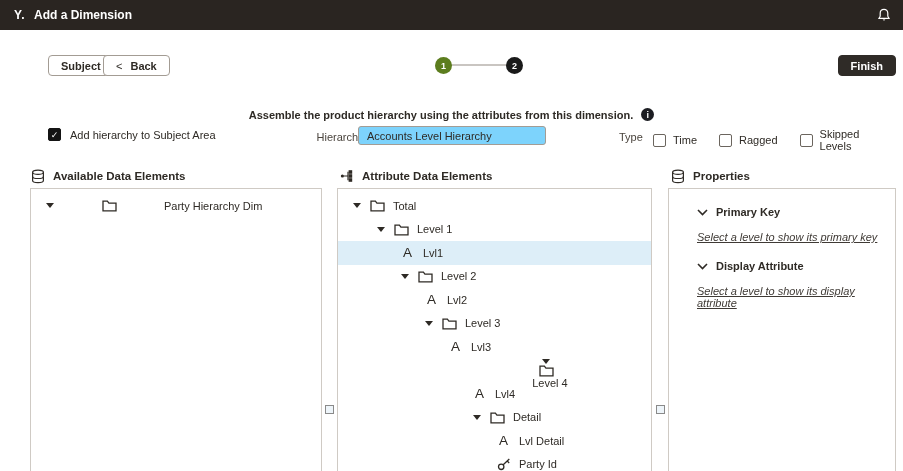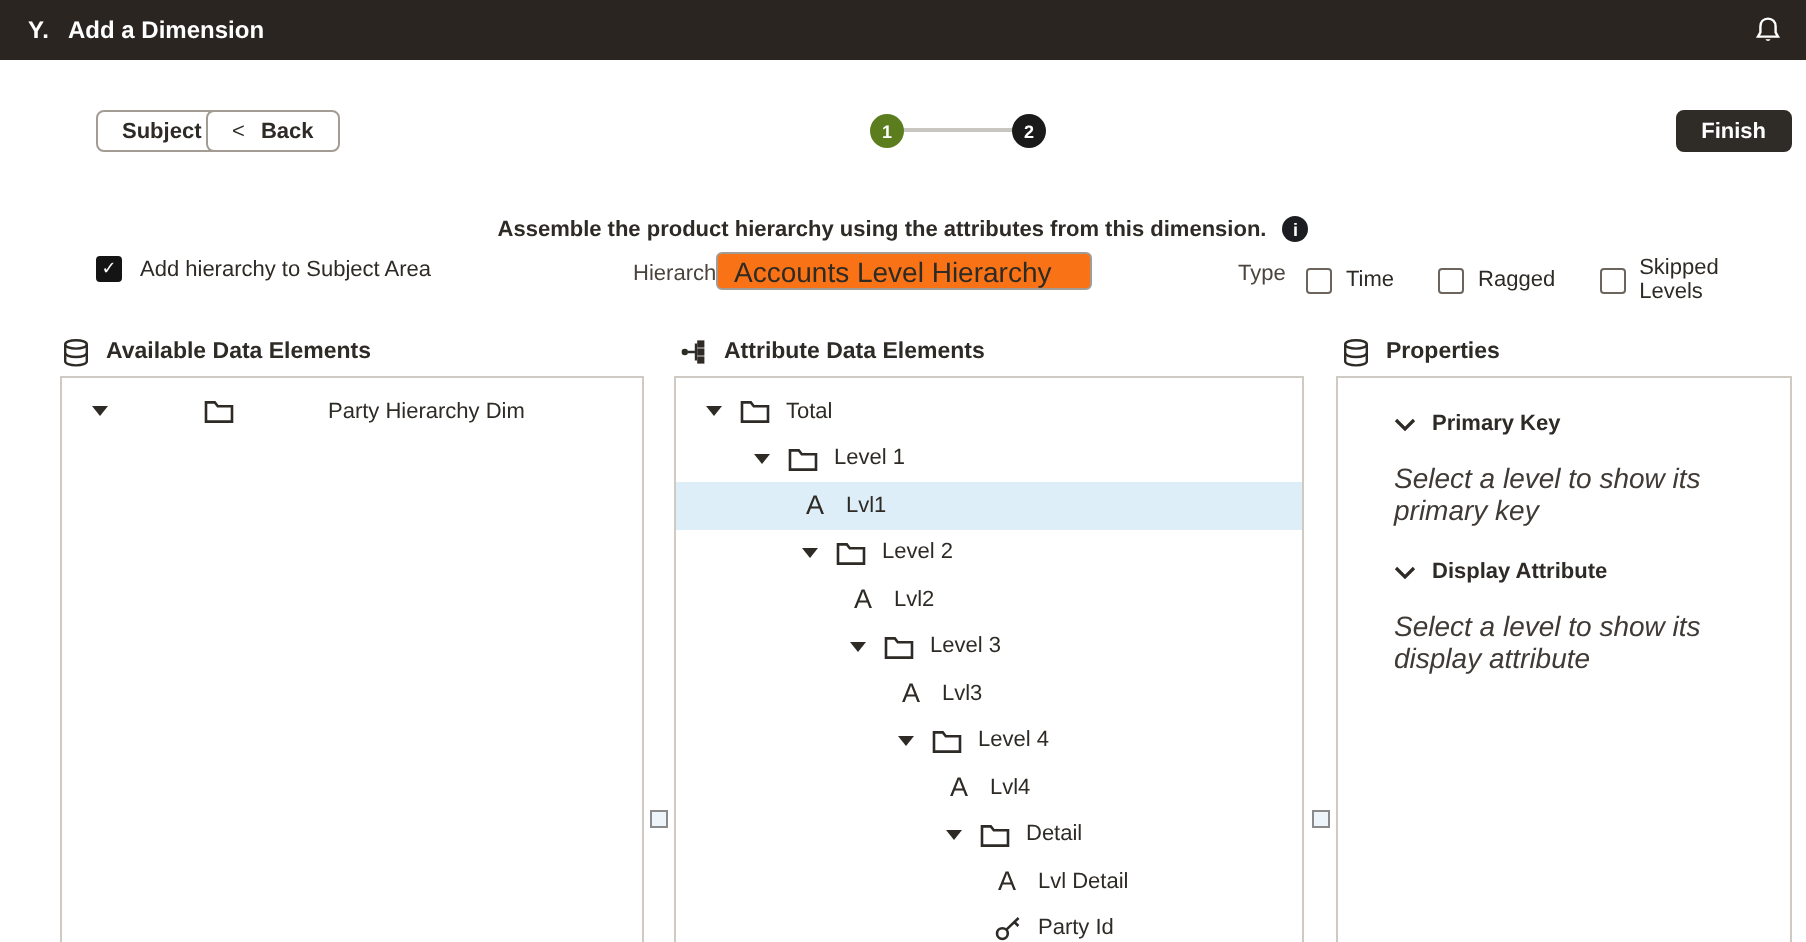--- a/index.html
+++ b/index.html
@@ -35,22 +35,22 @@
   .form-row{position:absolute;left:0;top:124px;width:903px;height:22px;}
   .cbx{width:13px;height:13px;box-sizing:border-box;border:1.5px solid #6b655e;border-radius:2px;
        background:#fff;display:inline-flex;align-items:center;justify-content:center;cursor:pointer;flex:none;}
   .cbx.checked{background:#141414;border-color:#141414;color:#fff;font-size:9px;font-weight:bold;}
   .cbx-wrap{position:absolute;display:flex;align-items:center;font-size:11px;color:#2e2a25;}
   #add-hier-wrap{left:48px;top:4px;}
   #add-hier-wrap .lbl{margin-left:9px;}
   .field-label{position:absolute;font-size:11px;color:#4a443d;}
   #hier-name-label{left:0;top:7px;width:348px;text-align:right;padding-left:48px;}
   #hier-name-input{position:absolute;left:358px;top:2px;width:188px;height:19px;box-sizing:border-box;
-       border:1px solid #a39c94;border-radius:3px;font-size:14px;color:#2e2a25;padding:0 8px;
-       font-family:inherit;background:#f97316;}
+       border:1px solid #a39c94;border-radius:3px;font-size:11px;color:#2e2a25;padding:0 8px;
+       font-family:inherit;background:#7dd3fc;}
   #type-label{left:619px;top:7px;}
   #type-options{position:absolute;left:653px;top:4px;display:flex;align-items:center;gap:0;}
   #type-options .opt{display:flex;align-items:center;margin-right:22px;font-size:11px;}
   #type-options .opt .lbl{margin-left:7px;}
   
   .panel-header{position:absolute;top:168px;height:16px;display:flex;align-items:center;
                 font-size:11.5px;font-weight:bold;color:#2e2a25;}
   .panel-header svg{margin-right:8px;}
   .panel-box{position:absolute;top:188px;height:300px;box-sizing:border-box;
              border:1px solid #cfcac4;background:#fff;overflow:hidden;}
@@ -63,21 +63,21 @@
   .tree-row.selected{background:#ddeef8;}
   .caret{width:8px;height:5px;margin-right:9px;flex:none;cursor:pointer;
          border-left:4.5px solid transparent;border-right:4.5px solid transparent;
          border-top:5.5px solid #2e2a25;box-sizing:border-box;}
   .tree-row .node-icon{flex:none;margin-right:8px;display:flex;align-items:center;}
   .a-glyph{font-size:13.5px;font-weight:400;color:#2e2a25;width:13px;text-align:center;margin-right:9px;flex:none;}
   
   .prop-section{padding-left:28px;}
   .prop-head{display:flex;align-items:center;height:18px;margin-top:14px;cursor:pointer;}
   .prop-head .sec-title{font-size:11px;font-weight:bold;color:#2e2a25;margin-left:8px;}
-  .prop-hint{font-size:14px;font-style:italic;color:#3f3a35;margin-top:10px;margin-bottom:12px;}
+  .prop-hint{font-size:11px;font-style:italic;color:#3f3a35;margin-top:10px;margin-bottom:12px;text-decoration:underline;}
   
   .grip{position:absolute;top:405px;width:9px;height:9px;box-sizing:border-box;border:1px solid #8a8a8a;
         background:#eef5fa;cursor:col-resize;}
   #grip-1{left:325px;}
   #grip-2{left:656px;}
 </style>
 </head>
 <body>
 
 <div id="app">
@@ -218,21 +218,21 @@
             <svg width="15" height="13" viewBox="0 0 15 13">
               <path d="M1 2.2h4.4l1.5 1.9H14v7.7H1z" fill="none" stroke="#2e2a25" stroke-width="1.3"></path>
             </svg>
           </span>
           <span>Level 3</span>
         </div>
         <div class="tree-row" style="padding-left: 111px;">
           <span class="a-glyph">A</span>
           <span>Lvl3</span>
         </div>
-        <div class="tree-row" style="padding-left: 111px;">
+        <div class="tree-row" style="padding-left: 111px; flex-direction: column;">
           <span class="caret"></span>
           <span class="node-icon">
             <svg width="15" height="13" viewBox="0 0 15 13">
               <path d="M1 2.2h4.4l1.5 1.9H14v7.7H1z" fill="none" stroke="#2e2a25" stroke-width="1.3"></path>
             </svg>
           </span>
           <span>Level 4</span>
         </div>
         <div class="tree-row" style="padding-left: 135px;">
           <span class="a-glyph">A</span>

